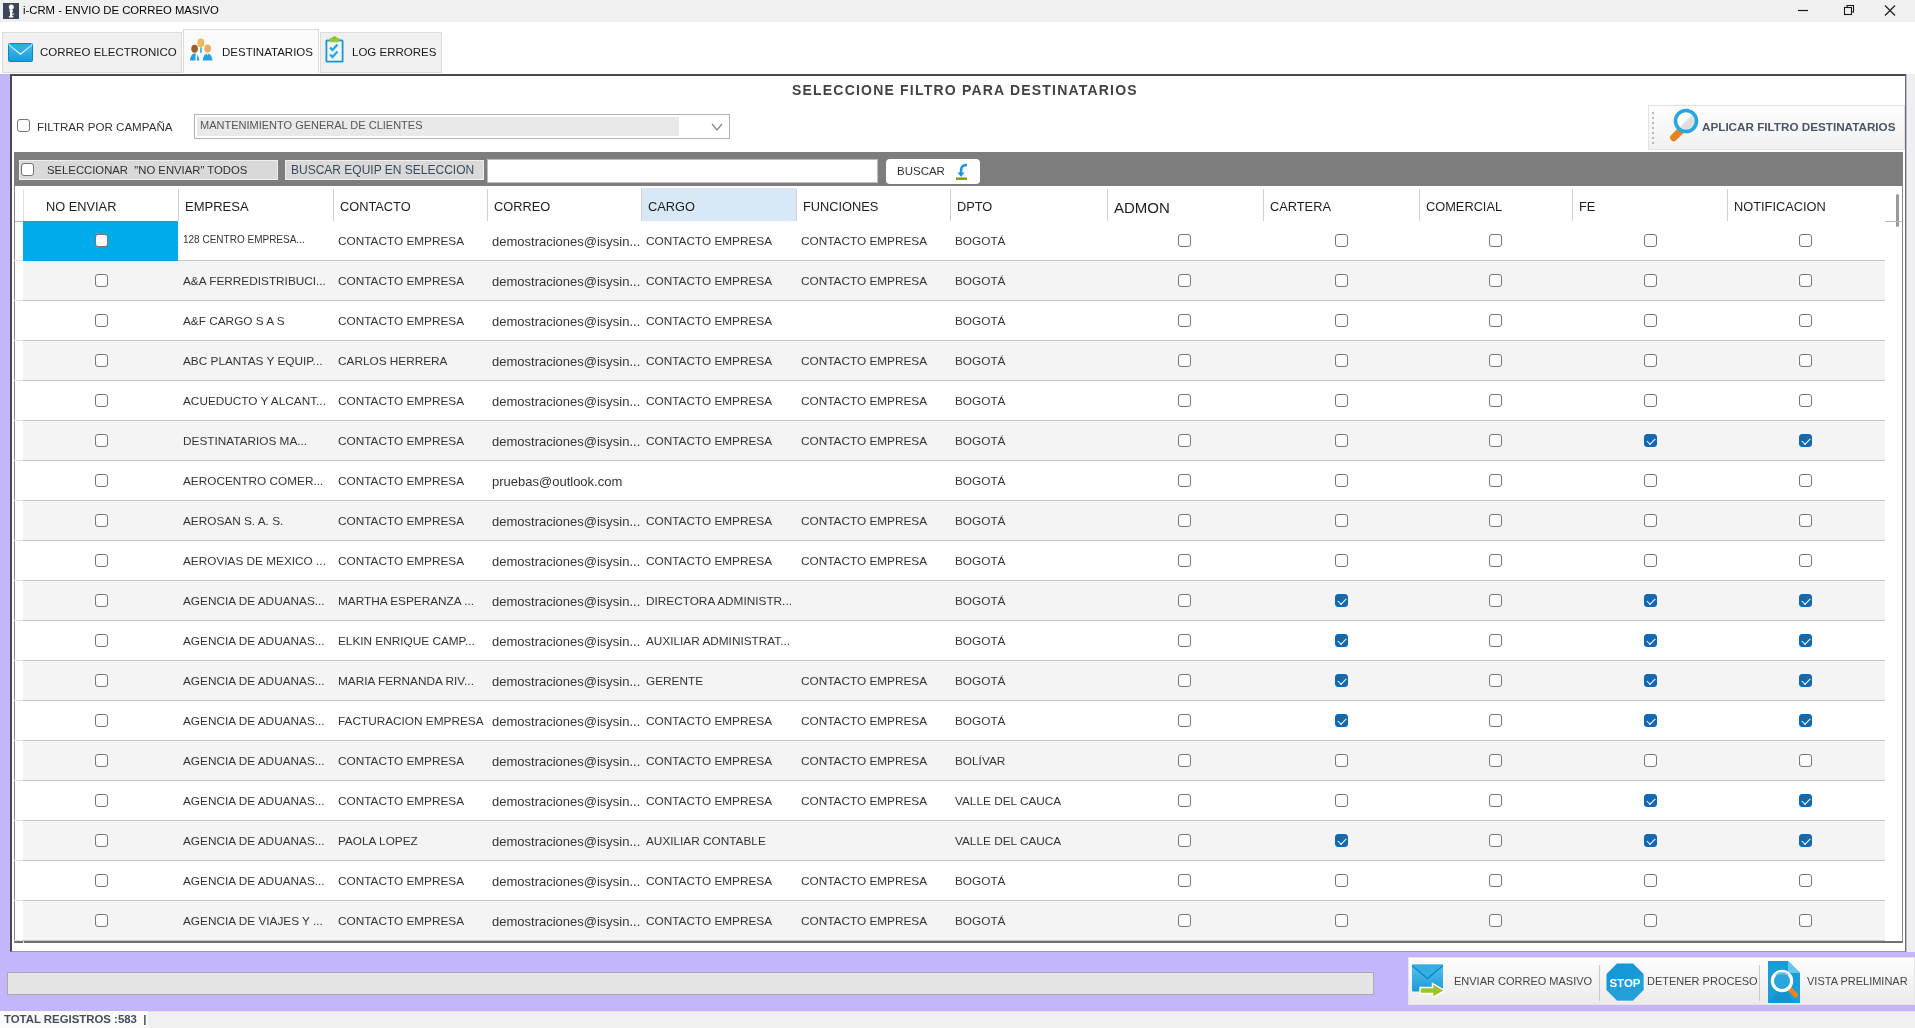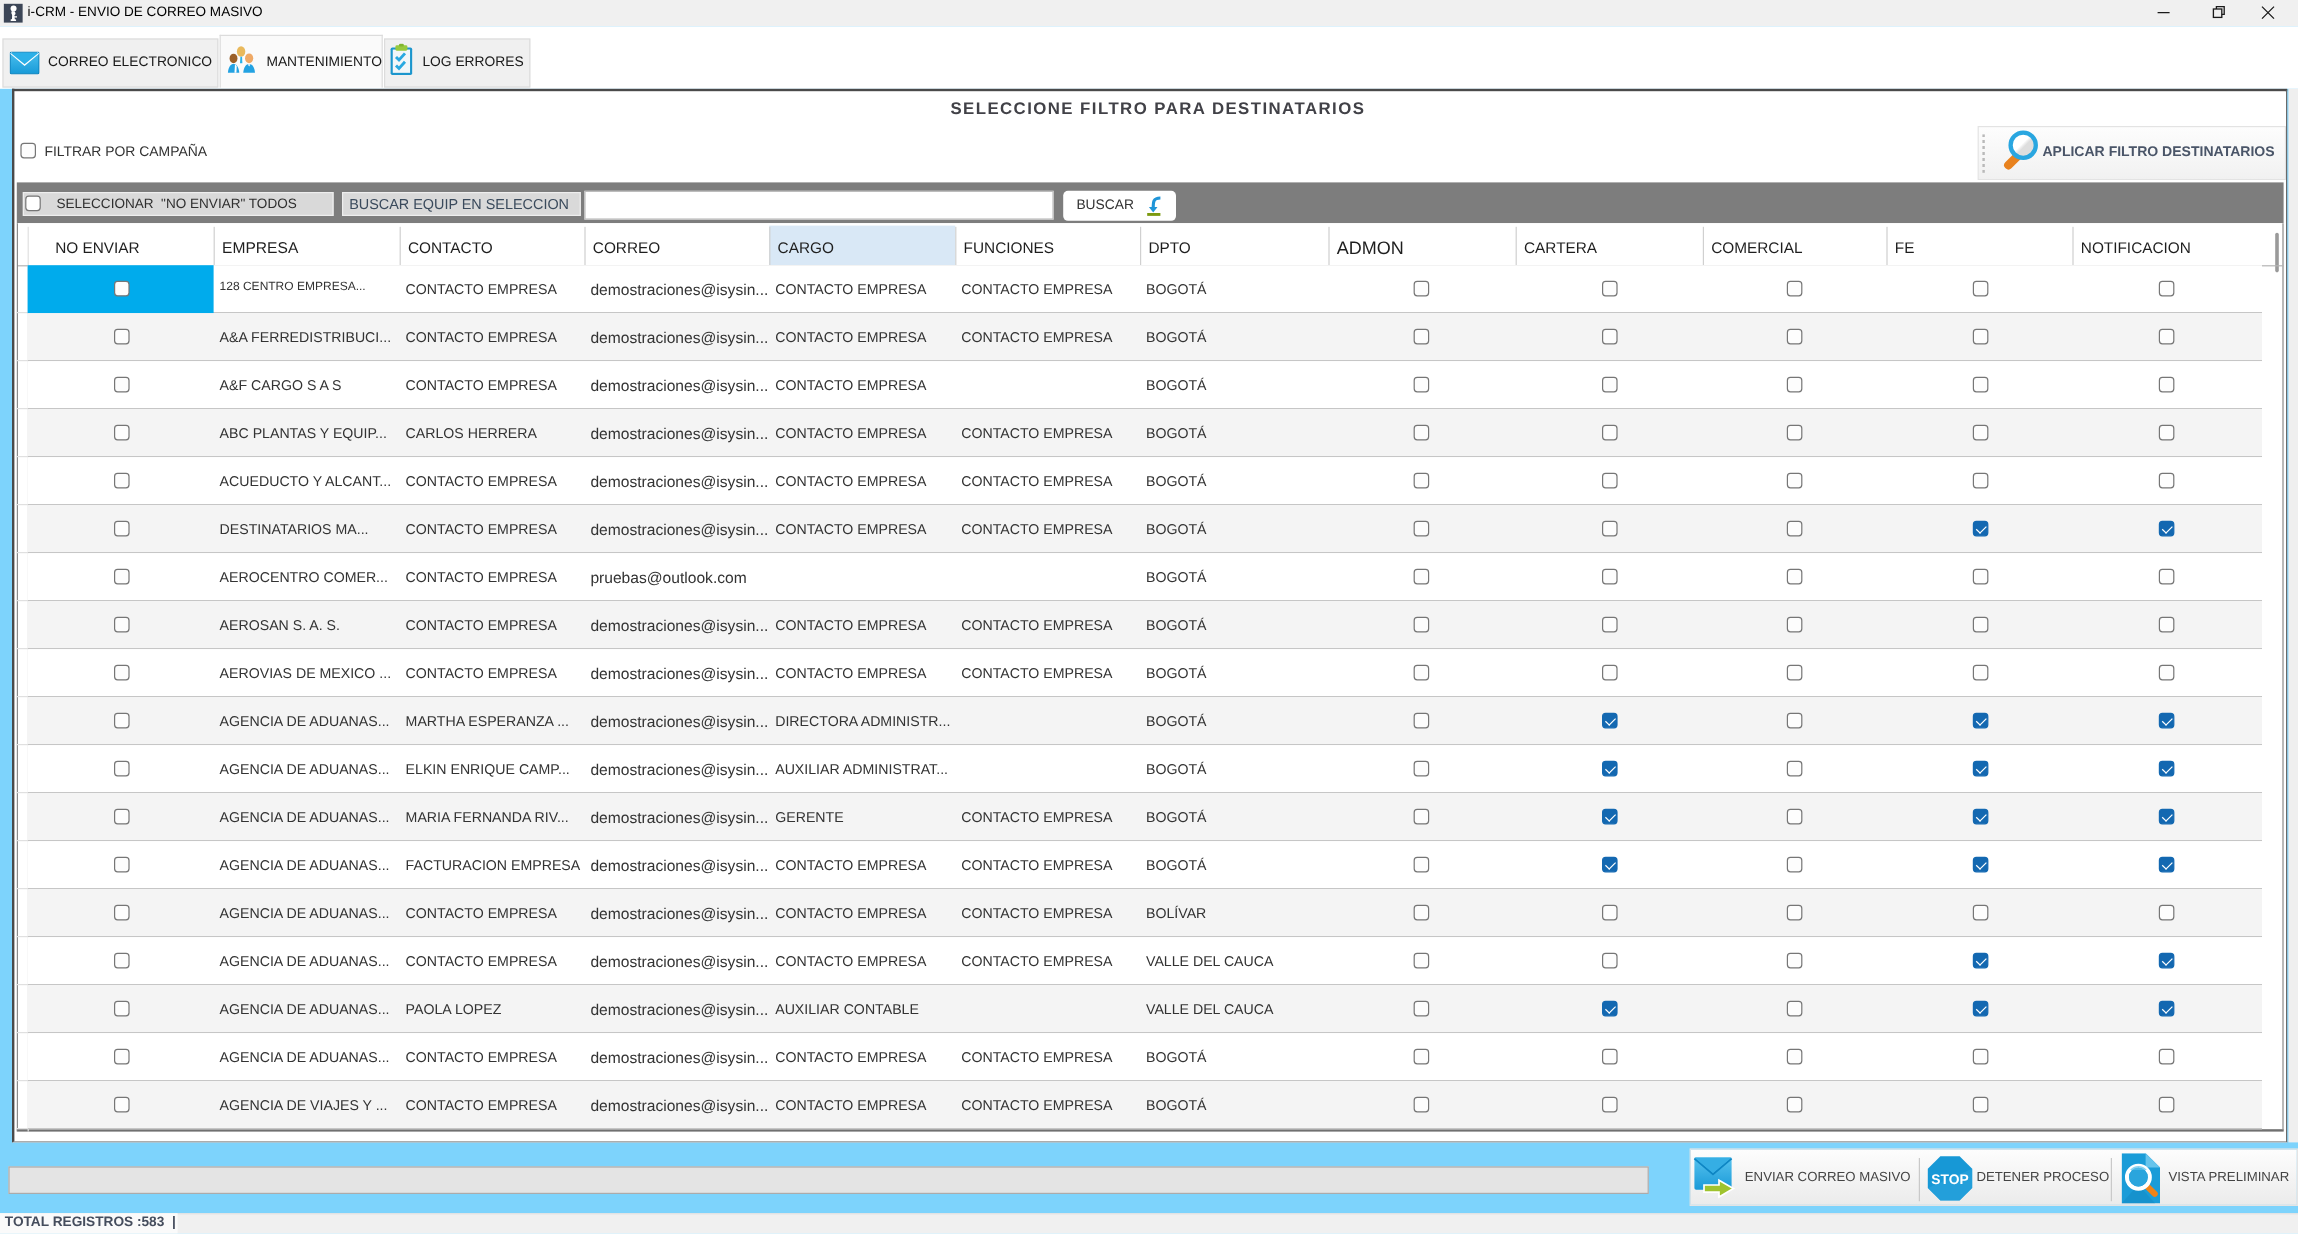--- a/index.html
+++ b/index.html
@@ -1,16 +1,16 @@
 <!DOCTYPE html>
 <html><head><meta charset="utf-8"><style>
 *{margin:0;padding:0;box-sizing:border-box}
 html,body{width:1915px;height:1028px;overflow:hidden;background:#fff;
  font-family:"Liberation Sans",sans-serif;-webkit-font-smoothing:antialiased}
-#app{position:relative;width:1915px;height:1028px;background:#7dd3fc}
+#app{position:relative;width:1915px;height:1028px;background:#c4b5fd}
 .abs{position:absolute}
 .cb{position:absolute;width:13px;height:13px;border:1px solid #767676;border-radius:3px;background:#fdfdfd}
 .cb.on{background:#1368b1;border-color:#1368b1}
 .cb.on::after{content:"";position:absolute;left:2.2px;top:2.6px;width:6.6px;height:3.6px;
  border-left:1.5px solid #fff;border-bottom:1.5px solid #fff;transform:rotate(-45deg)}
 .txt{position:absolute;white-space:nowrap;color:#333}
 </style></head><body>
 <div id="app">
 <div class="abs" style="left:0;top:0;width:1915px;height:22px;background:#f0f0f0"></div>
 <svg class="abs" style="left:3px;top:3px" width="16" height="16" viewBox="0 0 16 16">
@@ -46,33 +46,40 @@
 <ellipse cx="11.9" cy="7" rx="3.5" ry="4.4" fill="#e9b95c"></ellipse>
 <path d="M8.8 11.2 L15 11.2 L15 17 L8.8 17 Z" fill="#fdfdfd"></path>
 <path d="M11.3 11.2 L12.7 11.2 L13 16.8 L11 16.8 Z" fill="#29b1ea"></path>
 <ellipse cx="5.6" cy="12.7" rx="3.3" ry="4" fill="#9b5f28"></ellipse>
 <path d="M0.9 24.6 C1.4 19.4 3.4 17.4 5.6 17.4 C7.9 17.4 9.9 19.4 10.4 24.6 Z" fill="#23a2e2"></path>
 <path d="M6.8 17.6 L8.3 19 L8 24.6 L6.4 24.6 Z" fill="#fff"></path>
 <ellipse cx="18.6" cy="12.6" rx="3.4" ry="4.1" fill="#efa966"></ellipse>
 <path d="M13.7 24.6 C14.2 19.4 16.3 17.4 18.6 17.4 C20.9 17.4 23 19.4 23.5 24.6 Z" fill="#23a2e2"></path>
 <path d="M17.4 17.6 L18.6 19.4 L19.8 17.6 Z" fill="#fff"></path>
 </svg>
-<div class="txt" style="left:222px;top:46px;font-size:11.5px;color:#1a1a1a">MANTENIMIENTO</div>
+<div class="txt" style="left:222px;top:46px;font-size:11.5px;color:#1a1a1a">DESTINATARIOS</div>
 <svg class="abs" style="left:325px;top:36px" width="19" height="27" viewBox="0 0 19 27">
 <rect x="0.5" y="3.5" width="18" height="23" rx="1.5" fill="#1c96cd"></rect>
 <rect x="2.3" y="5.3" width="14.4" height="19.4" fill="#f2f6f8"></rect>
 <rect x="4.5" y="1.8" width="10" height="4.4" rx="1.2" fill="#97c93d"></rect>
 <rect x="7.5" y="0.4" width="4" height="2.4" rx="1" fill="#7fb52e"></rect>
 <path d="M5 11.5 L7.5 14 L12.5 8.5" fill="none" stroke="#29a8e0" stroke-width="2.4"></path>
 <path d="M5 18.5 L7.5 21 L12.5 15.5" fill="none" stroke="#29a8e0" stroke-width="2.4"></path>
 </svg>
 <div class="txt" style="left:352px;top:46px;font-size:11.5px;color:#1a1a1a">LOG ERRORES</div>
 <div class="txt" style="left:792px;top:82px;font-size:14px;font-weight:bold;color:#414147;letter-spacing:1.2px">SELECCIONE FILTRO PARA DESTINATARIOS</div>
 <div class="cb" style="left:17px;top:119px"></div>
 <div class="txt" style="left:37px;top:120px;font-size:11.6px">FILTRAR POR CAMPAÑA</div>
+<div class="abs" style="left:194px;top:114px;width:536px;height:25px;background:#fff;border:1px solid #b2b2b2">
+<div class="abs" style="left:2px;top:2px;width:482px;height:19px;background:#e9e9e9"></div>
+<div class="txt" style="left:5px;top:4px;font-size:11px;color:#555">MANTENIMIENTO GENERAL DE CLIENTES</div>
+<svg class="abs" style="right:6px;top:7px" width="12" height="10" viewBox="0 0 12 10">
+        <path d="M1 2 L6 8 L11 2" fill="none" stroke="#8a8a8a" stroke-width="1.3"></path>
+      </svg>
+</div>
 <div class="abs" style="left:1648px;top:105px;width:257px;height:45px;background:linear-gradient(#fdfdfd,#f1f1f1);border:1px solid #e3e3e3">
 <div class="abs" style="left:3px;top:6px;width:2px;height:32px;background-image:repeating-linear-gradient(#b9b9b9 0 2px,transparent 2px 5px)"></div>
 </div>
 <svg class="abs" style="left:1665px;top:107px" width="38" height="38" viewBox="0 0 38 38">
 <defs>
         <linearGradient id="lens1" x1="0" y1="0" x2="1" y2="1">
 <stop offset="0.45" stop-color="#ffffff"></stop>
           <stop offset="0.55" stop-color="#dedede"></stop>
         </linearGradient>
       </defs>

